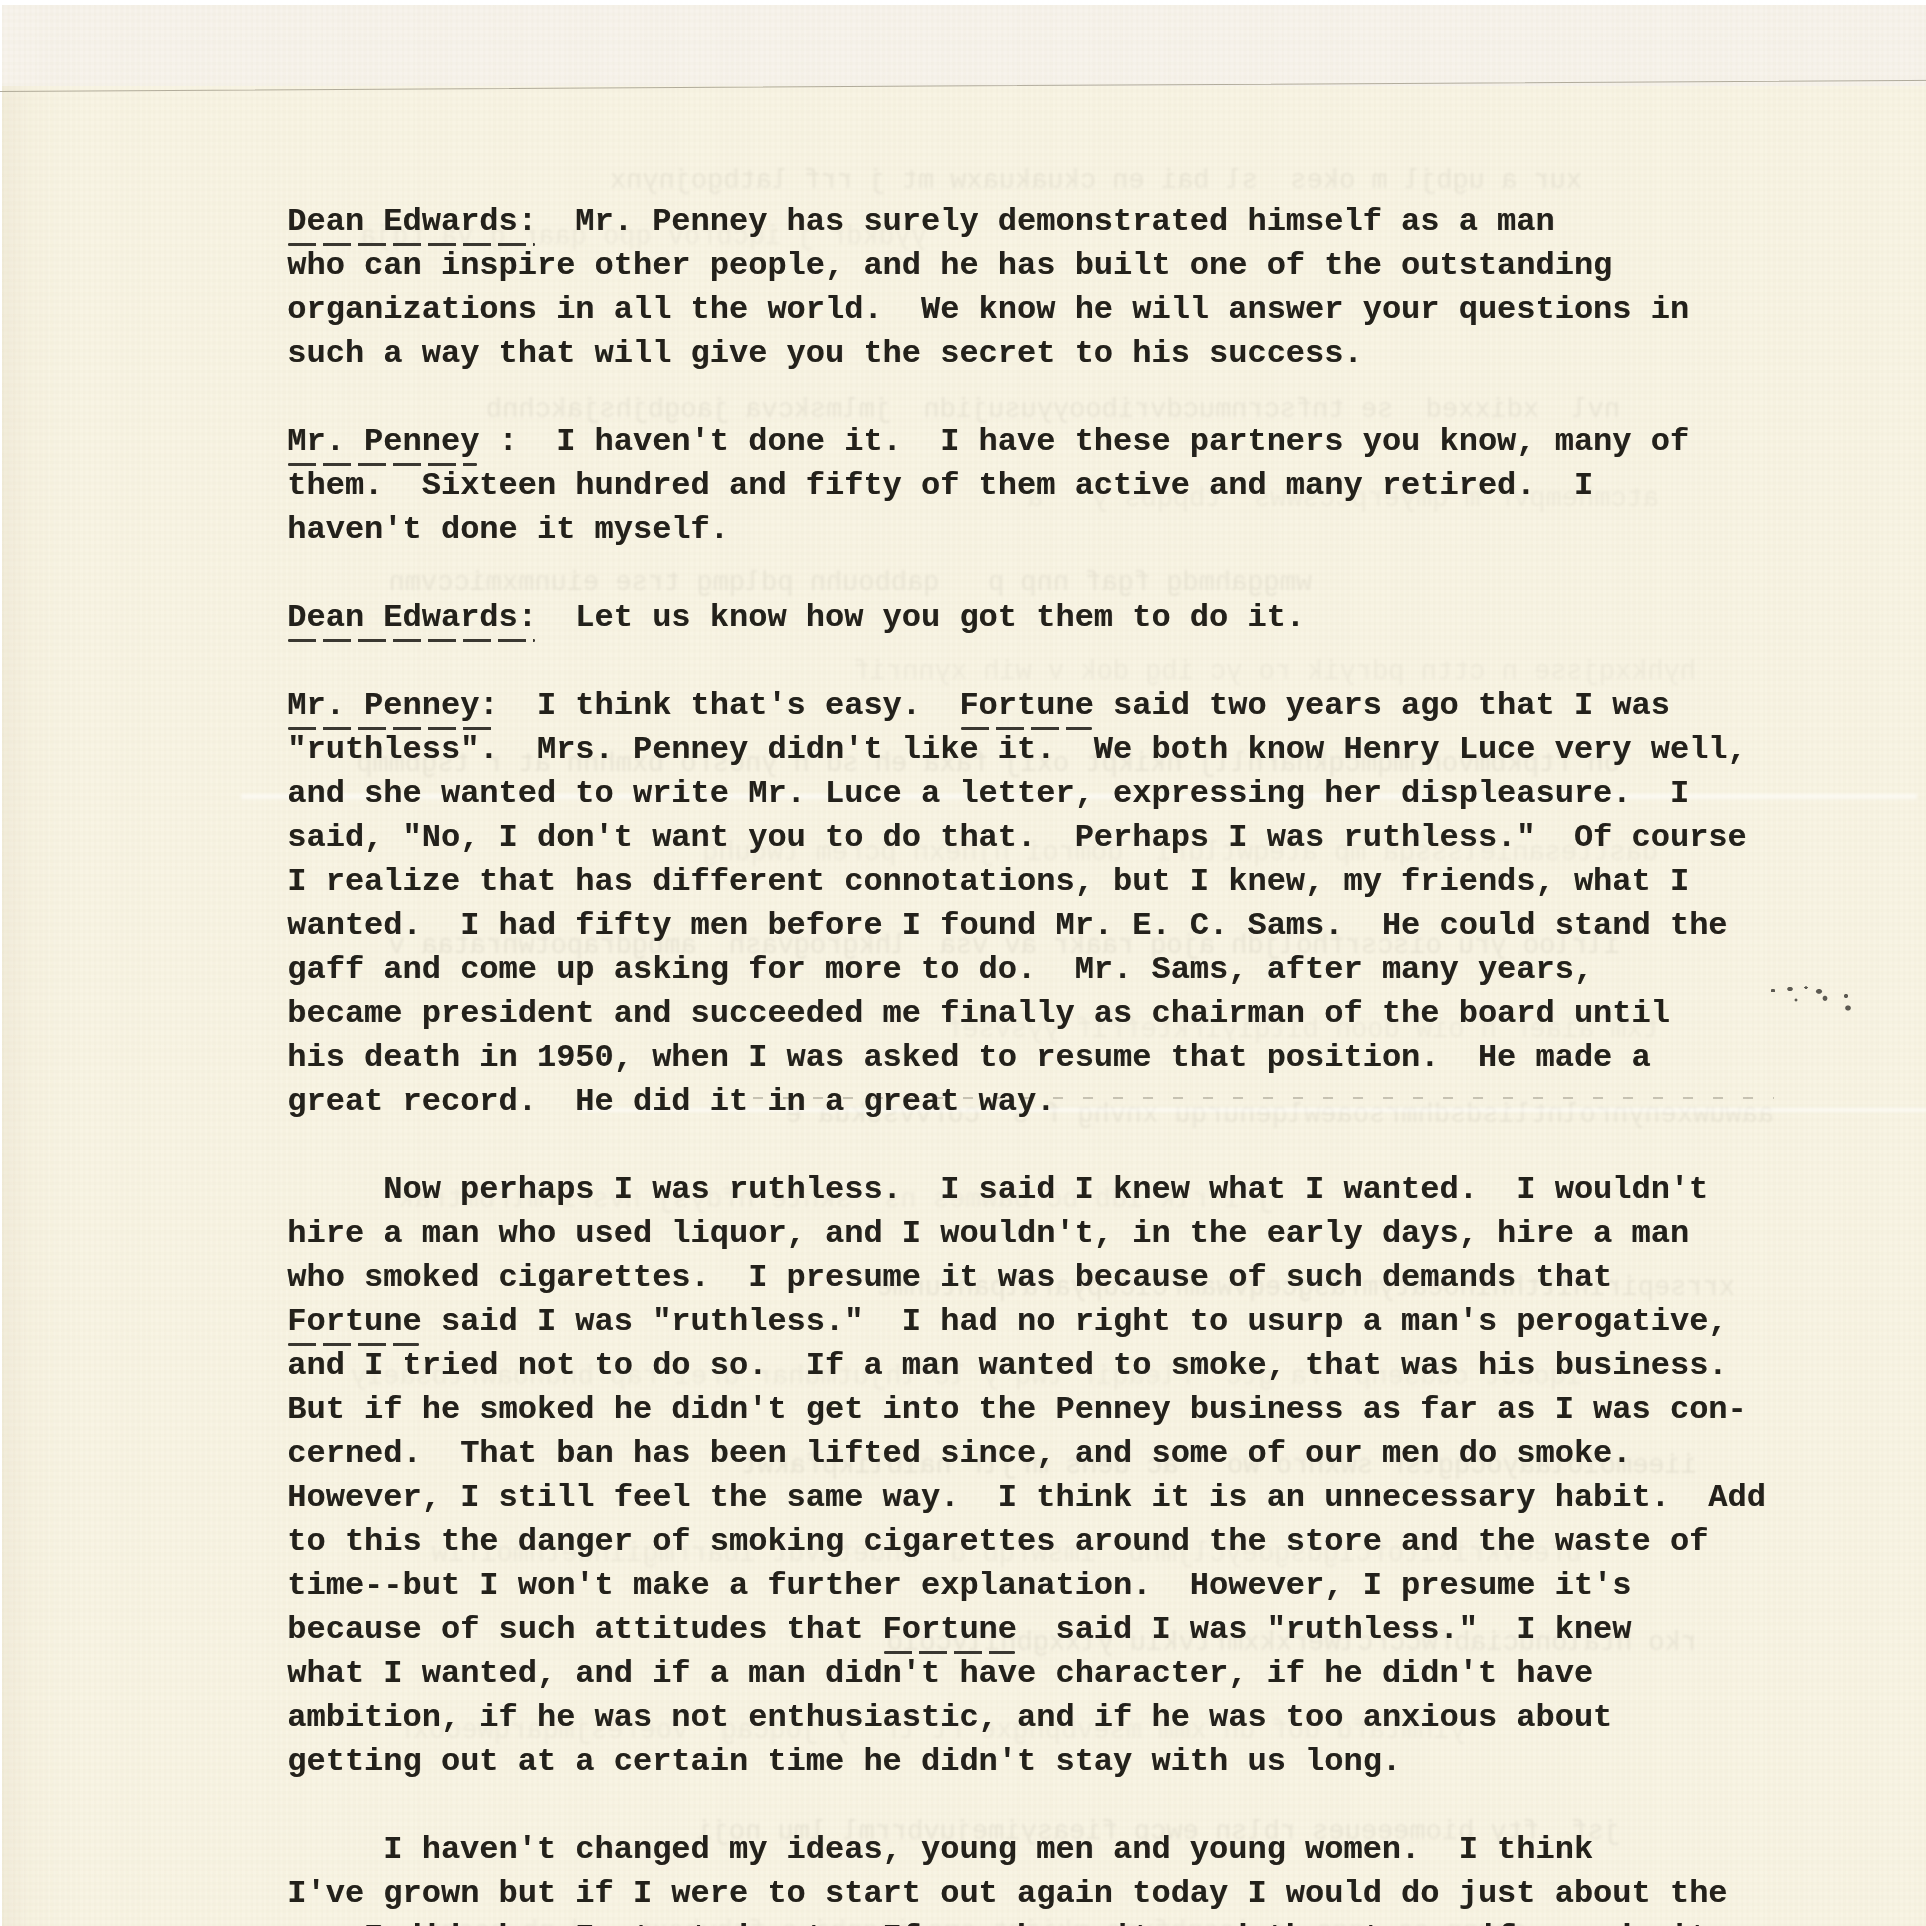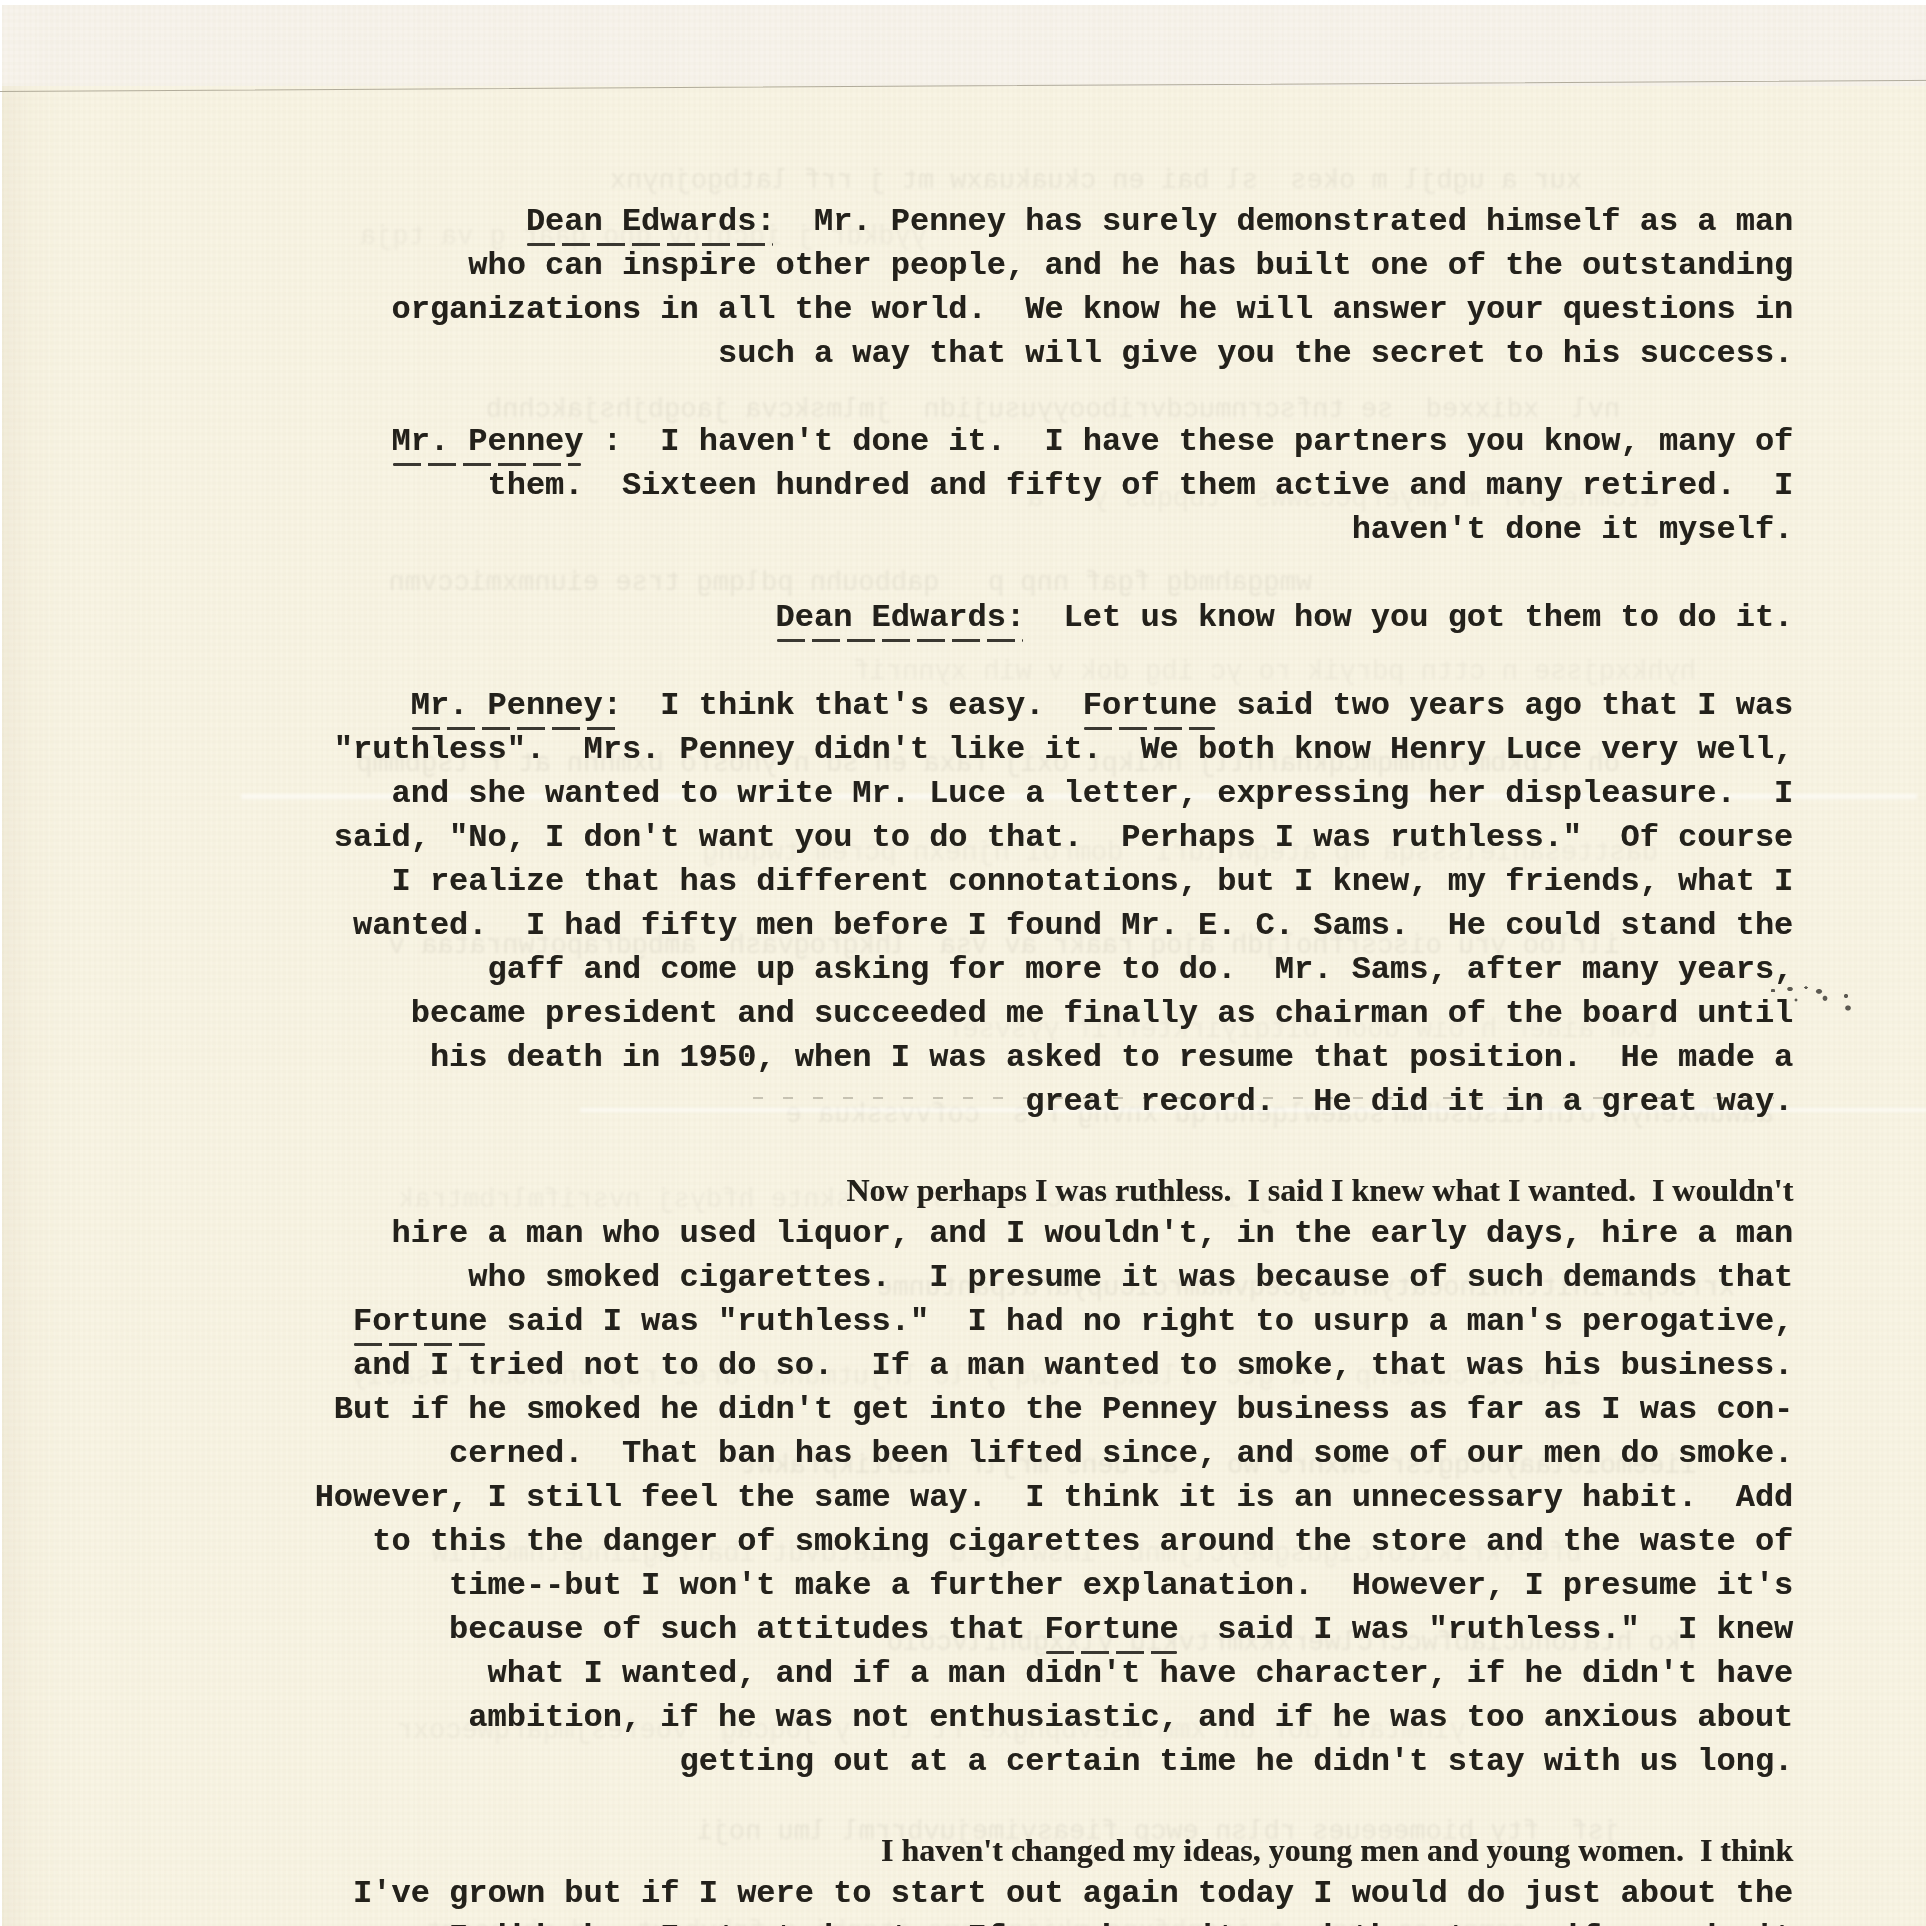--- a/index.html
+++ b/index.html
@@ -62,23 +62,23 @@
     position:absolute; color:#5f5a4e; font:400 27px/32px "Liberation Mono", monospace;
     white-space:pre; transform:scaleX(-1); filter:blur(1.2px);
   }
   
   .doc {
     position:absolute; left:285px; top:195px; width:1506px;
     font:700 32px/44px "Liberation Mono", monospace;
     color:#23211b; white-space:pre;
     text-shadow:0 0.4px 0 rgba(35,33,27,.28), 0.4px 0 0 rgba(35,33,27,.16);
   }
-  .para { margin:0 0 44px 0;text-align:right; }
+  .para { margin:0 0 44px 0; }
   .para:nth-child(5), .para:nth-child(6) { margin-top:22.3px; }
-  .para.indent .line:first-child { text-indent:96px;font-family:Liberation Serif, serif; }
+  .para.indent .line:first-child { text-indent:96px; }
   .line { height:44px; }
   .u { position:relative; }
   .u::after {
     content:""; position:absolute; left:1.2px; right:2.3px; bottom:-6.2px; height:2.7px;
     background:repeating-linear-gradient(90deg, #201e19 0 28px, transparent 28px 35px);
     opacity:.88; border-radius:1.2px;
   }
 </style>
 </head>
 <body>

